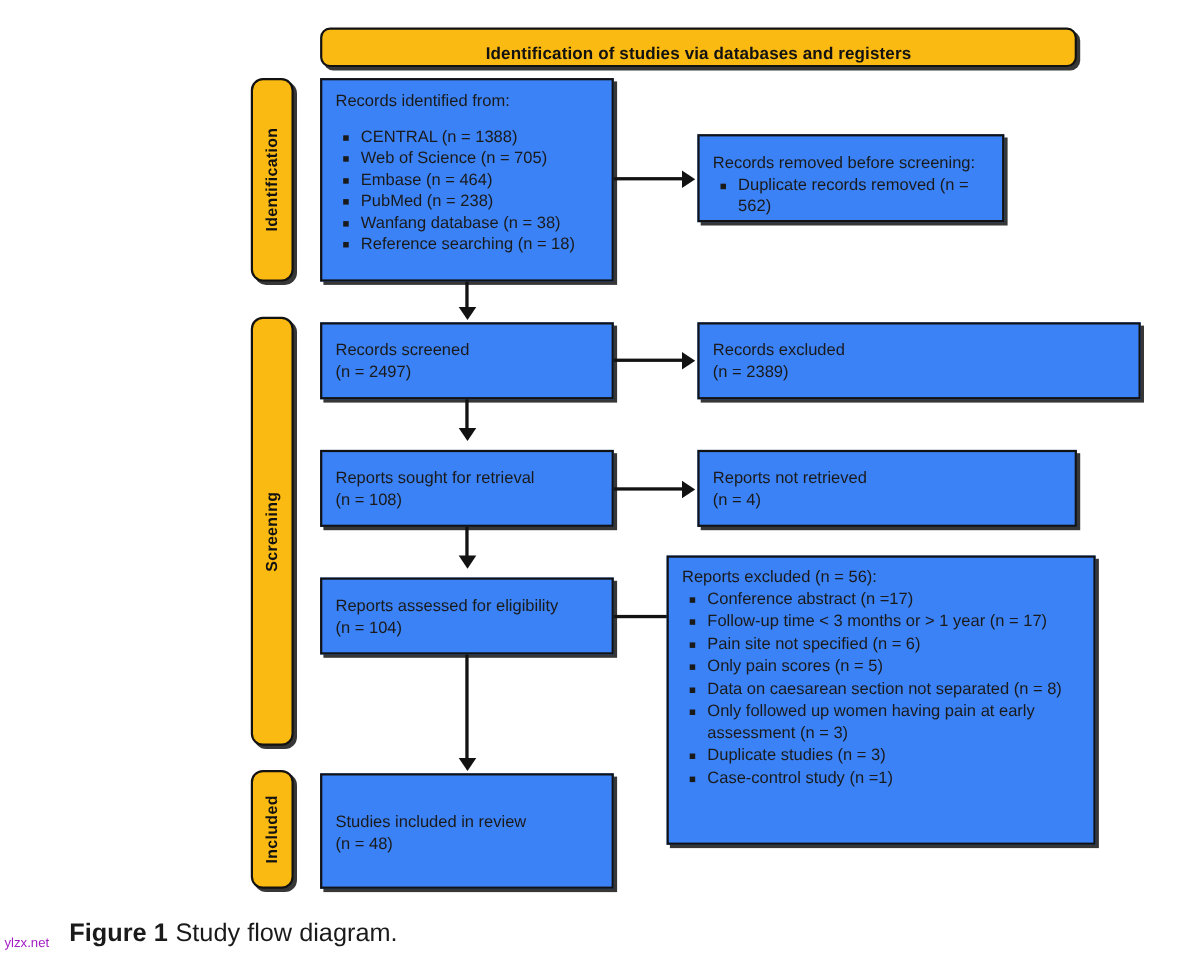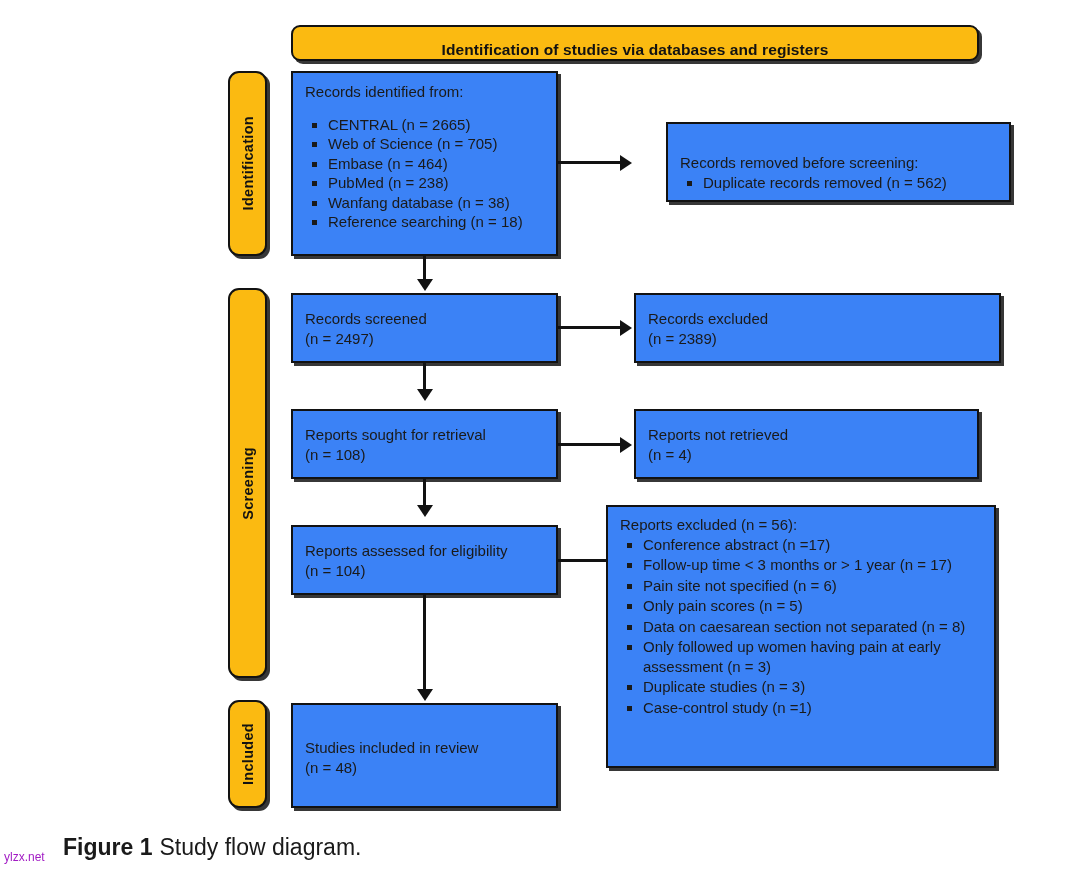--- a/index.html
+++ b/index.html
@@ -135,51 +135,51 @@
 </div>
 
 <div class="abs stage-bar side-bar" style="left:228px; top:700px; width:39px; height:108px;">
   <span class="vtext">Included</span>
 </div>
 
 <div class="abs node" style="left:291px; top:71px; width:267px; height:185px;">
   <p class="lead">Records identified from:</p>
   <div class="spacer-line"></div>
   <ul class="tight">
-    <li>CENTRAL (n = 2665)</li>
+    <li>CENTRAL (n = 1388)</li>
     <li>Web of Science (n = 705)</li>
     <li>Embase (n = 464)</li>
     <li>PubMed (n = 238)</li>
     <li>Wanfang database (n = 38)</li>
     <li>Reference searching (n = 18)</li>
   </ul>
 </div>
 
 <div class="abs conn-h" style="left:558px; top:161px; width:64px;"></div>
 <div class="abs arrow-right" style="left:620px; top:154.5px;"></div>
 
-<div class="abs node" style="left:634px; top:122px; width:345px; height:80px; padding-top:29px;margin-left:32px;">
+<div class="abs node" style="left:634px; top:122px; width:279px; height:80px; padding-top:15px;">
   <p class="lead">Records removed before screening:</p>
   <ul class="tight">
     <li>Duplicate records removed  (n = 562)</li>
   </ul>
 </div>
 
 <div class="abs conn-v" style="left:423px; top:256px; width:3px; height:25px;"></div>
 <div class="abs arrow-down" style="left:416.5px; top:279px;"></div>
 
 <div class="abs node" style="left:291px; top:293px; width:267px; height:70px; padding-top:14px;">
   <p class="lead">Records screened</p>
   <p class="lead">(n = 2497)</p>
 </div>
 
 <div class="abs conn-h" style="left:558px; top:326px; width:64px;"></div>
 <div class="abs arrow-right" style="left:620px; top:319.5px;"></div>
 
-<div class="abs node" style="left:634px; top:293px; width:367px; height:70px; padding-top:14px;">
+<div class="abs node" style="left:634px; top:293px; width:403px; height:70px; padding-top:14px;">
   <p class="lead">Records excluded</p>
   <p class="lead">(n = 2389)</p>
 </div>
 
 <div class="abs conn-v" style="left:423px; top:363px; width:3px; height:28px;"></div>
 <div class="abs arrow-down" style="left:416.5px; top:389px;"></div>
 
 <div class="abs node" style="left:291px; top:409px; width:267px; height:70px; padding-top:14px;">
   <p class="lead">Reports sought for retrieval</p>
   <p class="lead">(n = 108)</p>

